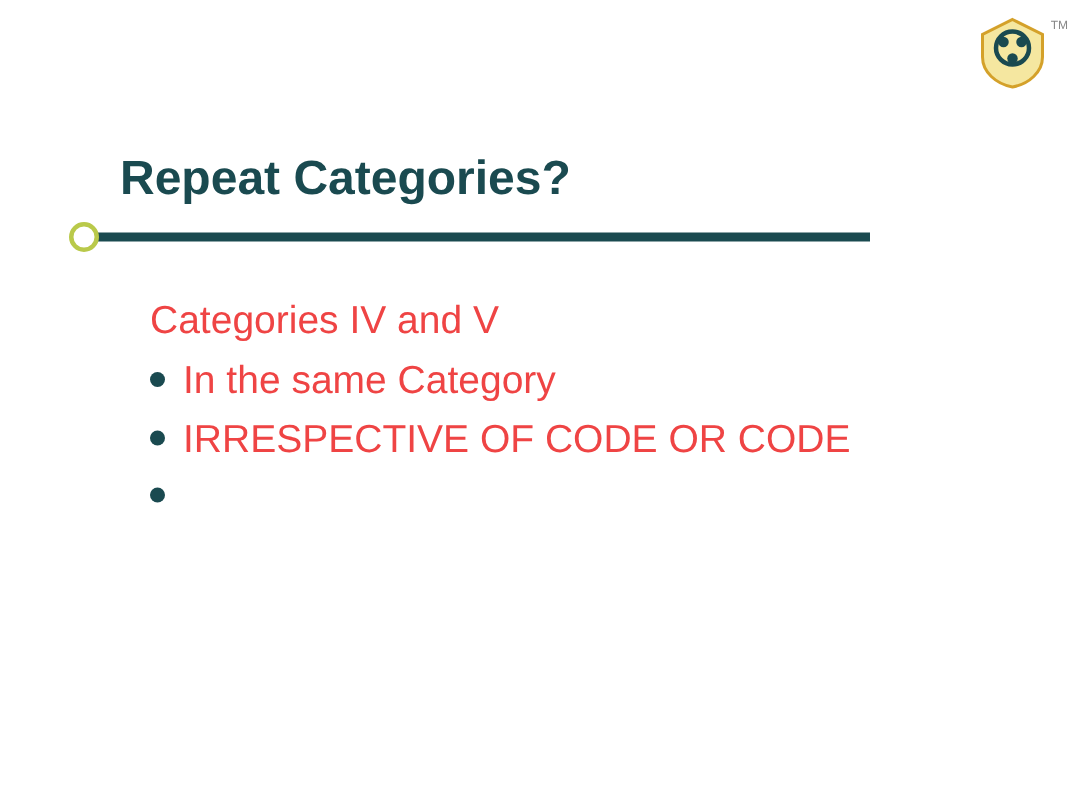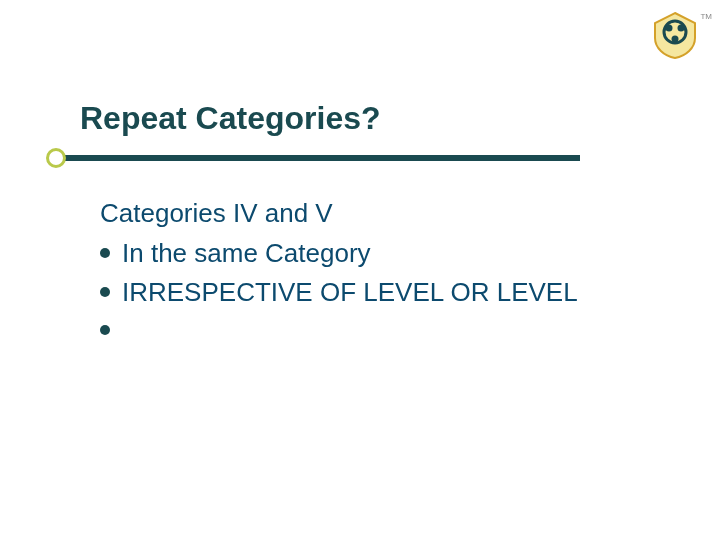--- a/index.html
+++ b/index.html
@@ -49,21 +49,21 @@
     border: 3px solid #b9c94a;
     border-radius: 50%;
     background: #ffffff;
     box-sizing: border-box;
   }
   .body {
     position: absolute;
     top: 195px;
     left: 100px;
     right: 60px;
-    color: #0c4a6e;
+    color: #ef4444;
     font-size: 26px;
     line-height: 1.4;
   }
   .intro {
     margin-bottom: 4px;
   }
   .bullets {
     list-style: none;
     margin: 0;
     padding: 0;
@@ -114,21 +114,21 @@
 
   <div class="body">
     <div class="intro">Categories IV and V</div>
     <ul class="bullets">
       <li>
         <span class="bullet-dot"></span>
         <span>In the same Category</span>
       </li>
       <li>
         <span class="bullet-dot"></span>
-        <span>IRRESPECTIVE OF LEVEL OR LEVEL</span>
+        <span>IRRESPECTIVE OF CODE OR CODE</span>
       </li>
       <li>
         <span class="bullet-dot"></span>
       </li>
     </ul>
   </div>
 
 </div>
 
 </body></html>

